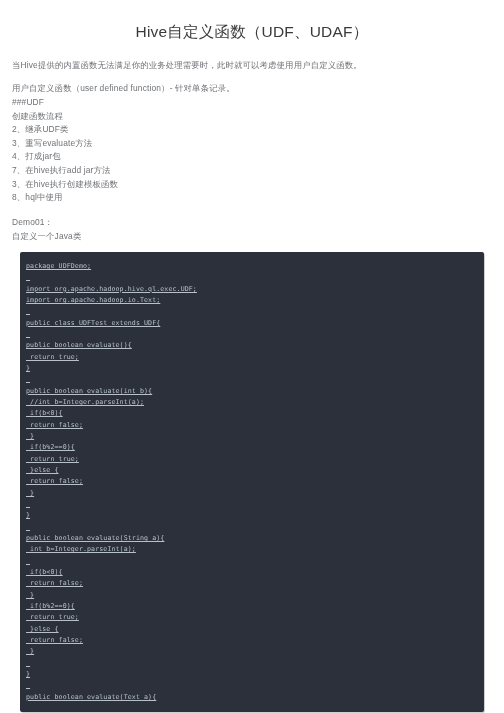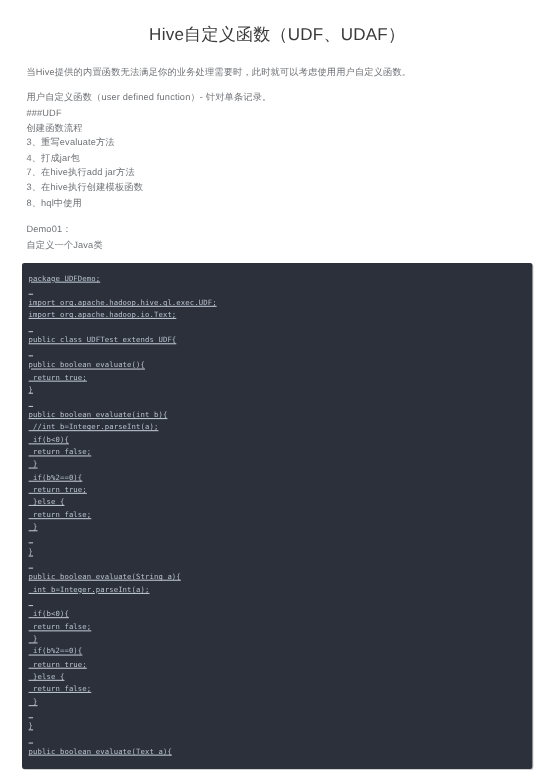--- a/index.html
+++ b/index.html
@@ -30,21 +30,21 @@
     font-weight: 400;
     color: #3a3a3a;
     letter-spacing: 0.2px;
     margin: 0;
     padding: 20px 0 0 0;
     line-height: 1.6;
   }
 
   
   .article {
-    padding: 0 24px;
+    padding: 0 12px;
     box-sizing: border-box;
     margin-top: 12px;
   }
   .intro {
     font-size: 8.4px;
     color: #6f7276;
     line-height: 1.5;
     margin: 14px 0 0 0;
     letter-spacing: 0.15px;
   }
@@ -101,20 +101,21 @@
 
   <div class="article">
 
     <p class="intro">当Hive提供的内置函数无法满足你的业务处理需要时，此时就可以考虑使用用户自定义函数。</p>
 
     <div class="block">
       <div class="line">用户自定义函数（user defined function）- 针对单条记录。</div>
       <div class="line">###UDF</div>
       <div class="line">创建函数流程</div>
       <ul class="list">
+        <li>2、继承UDF类</li>
         <li>3、重写evaluate方法</li>
         <li>4、打成jar包</li>
         <li>7、在hive执行add jar方法</li>
         <li>3、在hive执行创建模板函数</li>
         <li>8、hql中使用</li>
       </ul>
     </div>
 
     <div class="block">
       <div class="line">Demo01：</div>

